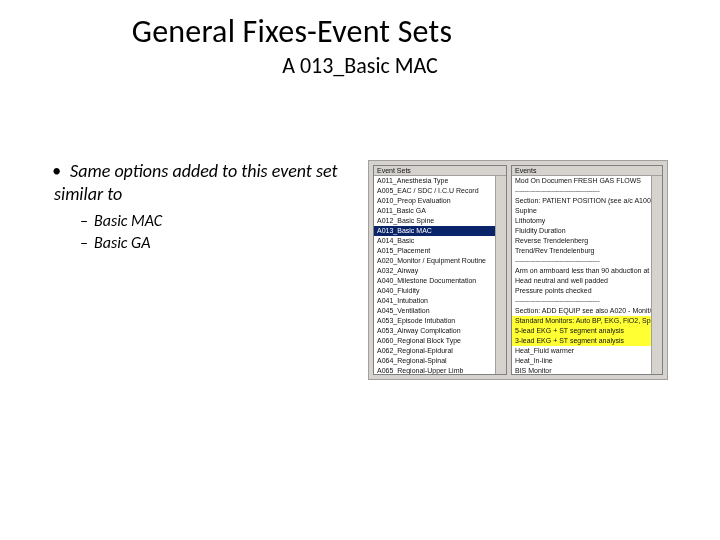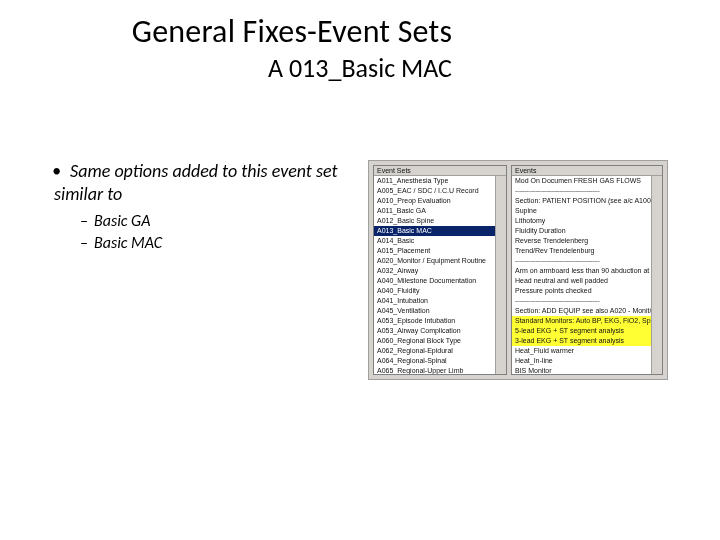--- a/index.html
+++ b/index.html
@@ -26,21 +26,21 @@
     font-size: 32px;
     font-weight: 400;
     letter-spacing: 0.2px;
   }
   .subtitle {
     position: absolute;
     top: 52px;
     left: 0;
     width: 720px;
     text-align: center;
-    font-size: 26px;
+    font-size: 22px;
     font-weight: 400;
   }
   .body {
     position: absolute;
     top: 160px;
     left: 54px;
     width: 300px;
     font-size: 18px;
     line-height: 1.25;
     font-style: italic;
@@ -148,22 +148,22 @@
 
 <div class="slide">
   <div class="title">General Fixes-Event Sets</div>
   <div class="subtitle">A 013_Basic MAC</div>
 
   <div class="body">
     <ul class="b1">
       <li>
         <span>Same options added to this event set similar to</span>
         <ul class="b2" id="sub-list">
+            <li>Basic MAC</li>
             <li>Basic GA</li>
-            <li>Basic MAC</li>
           </ul>
       </li>
     </ul>
   </div>
 
   <div class="shot">
     <div class="panel left">
       <div class="panel-header">Event Sets</div>
       <div class="panel-body">
         <div class="list" id="left-list">

